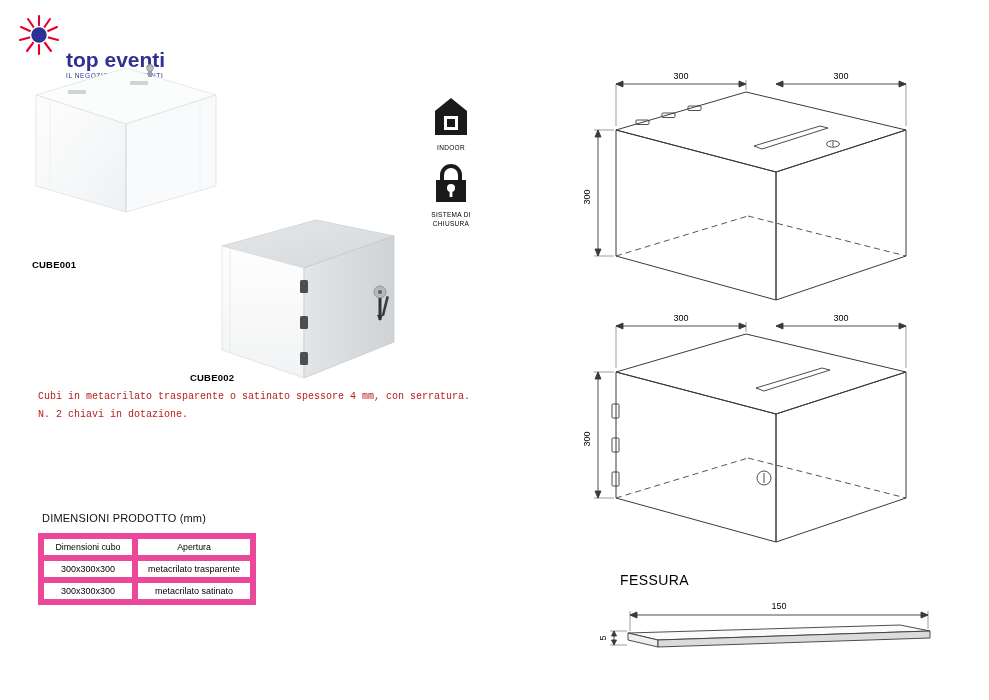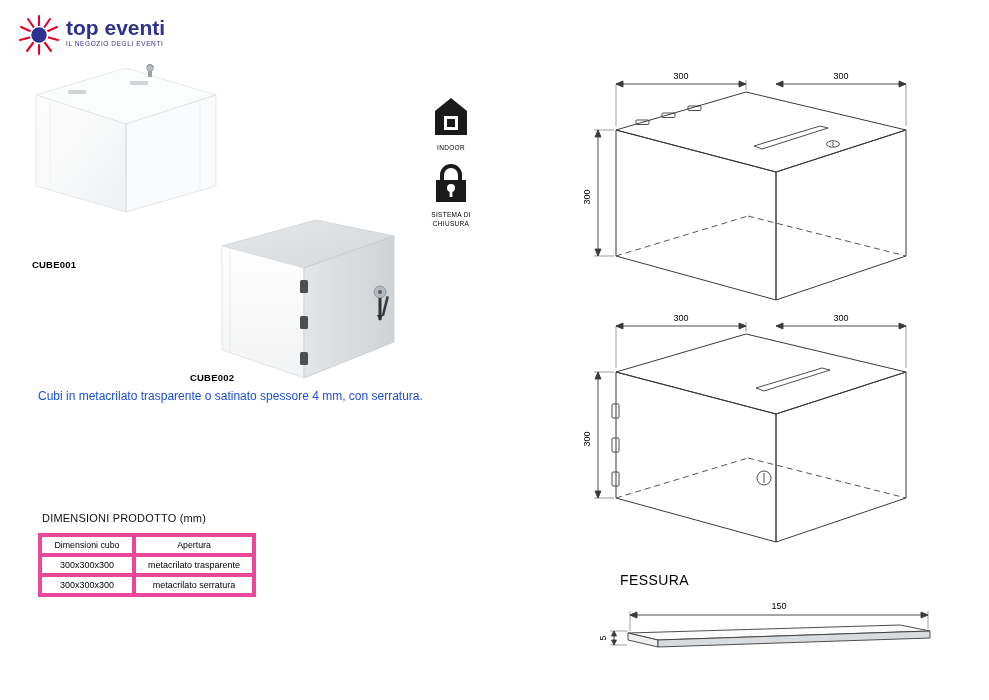--- a/index.html
+++ b/index.html
@@ -31,20 +31,21 @@
     position: absolute;
     left: 48px; top: 4px;
     width: 130px;
   }
   #logo .brand-top {
     font-size: 21px;
     line-height: 23px;
     color: #2e3192;
     font-weight: bold;
     letter-spacing: 0px;
+    margin-top: 32px;
   }
   #logo .brand-sub {
     font-size: 6.5px;
     line-height: 8px;
     color: #2e3192;
     letter-spacing: 0.6px;
     margin-top: 1px;
   }
 
   
@@ -79,44 +80,45 @@
     letter-spacing: 0.3px;
     margin-top: 1px;
   }
 
   
   #description {
     position: absolute;
     left: 38px;
     top: 388px;
     width: 450px;
-    font-size: 12px;
+    font-size: 10px;
     line-height: 17.5px;
-    color: #1d4ed8;
+    color: #b91c1c;
+    font-family: Liberation Mono, monospace;
   }
 
   
   #dims-title {
     position: absolute;
     left: 42px;
     top: 512px;
     font-size: 11px;
     color: #111;
     letter-spacing: 0.2px;
   }
   #dims-table {
     position: absolute;
     left: 38px;
     top: 533px;
     width: 218px;
     border-collapse: collapse;
     font-size: 9px;
   }
   #dims-table th, #dims-table td {
-    border: 4px solid #ec4899;
+    border: 6px solid #ec4899;
     text-align: center;
     padding: 3px 2px;
     font-weight: normal;
     color: #000;
   }
   #dims-table th { font-size: 8.8px; }
   #dims-table td:first-child, #dims-table th:first-child { width: 94px; }
 
   
   #tech-top { position: absolute; left: 576px; top: 60px; width: 400px; height: 250px; }
@@ -244,38 +246,39 @@
       <circle cx="20" cy="26" r="4" fill="#ffffff"></circle>
       <rect x="18.6" y="26" width="2.8" height="9" fill="#ffffff"></rect>
     </svg>
     <div class="picto-cap">SISTEMA DI</div>
     <div class="picto-cap">CHIUSURA</div>
   </div>
 </div>
 
 <div id="description">
   <div>Cubi in metacrilato trasparente o satinato spessore 4 mm, con serratura.</div>
+  <div>N. 2 chiavi in dotazione.</div>
 </div>
 
 <div id="dims-title">DIMENSIONI PRODOTTO (mm)</div>
 <table id="dims-table">
   <thead>
     <tr>
       <th>Dimensioni cubo</th>
       <th>Apertura</th>
     </tr>
   </thead>
   <tbody>
     <tr>
       <td>300x300x300</td>
       <td>metacrilato trasparente</td>
     </tr>
     <tr>
       <td>300x300x300</td>
-      <td>metacrilato serratura</td>
+      <td>metacrilato satinato</td>
     </tr>
   </tbody>
 </table>
 
 <svg id="tech-top" viewBox="0 0 400 250">
   <g fill="none" stroke="#3a3a3a" stroke-width="1">
 
     <polygon points="40,70 170,32 330,70 200,112"></polygon>
 
     <polygon points="40,70 200,112 200,240 40,196" stroke-width="1"></polygon>

